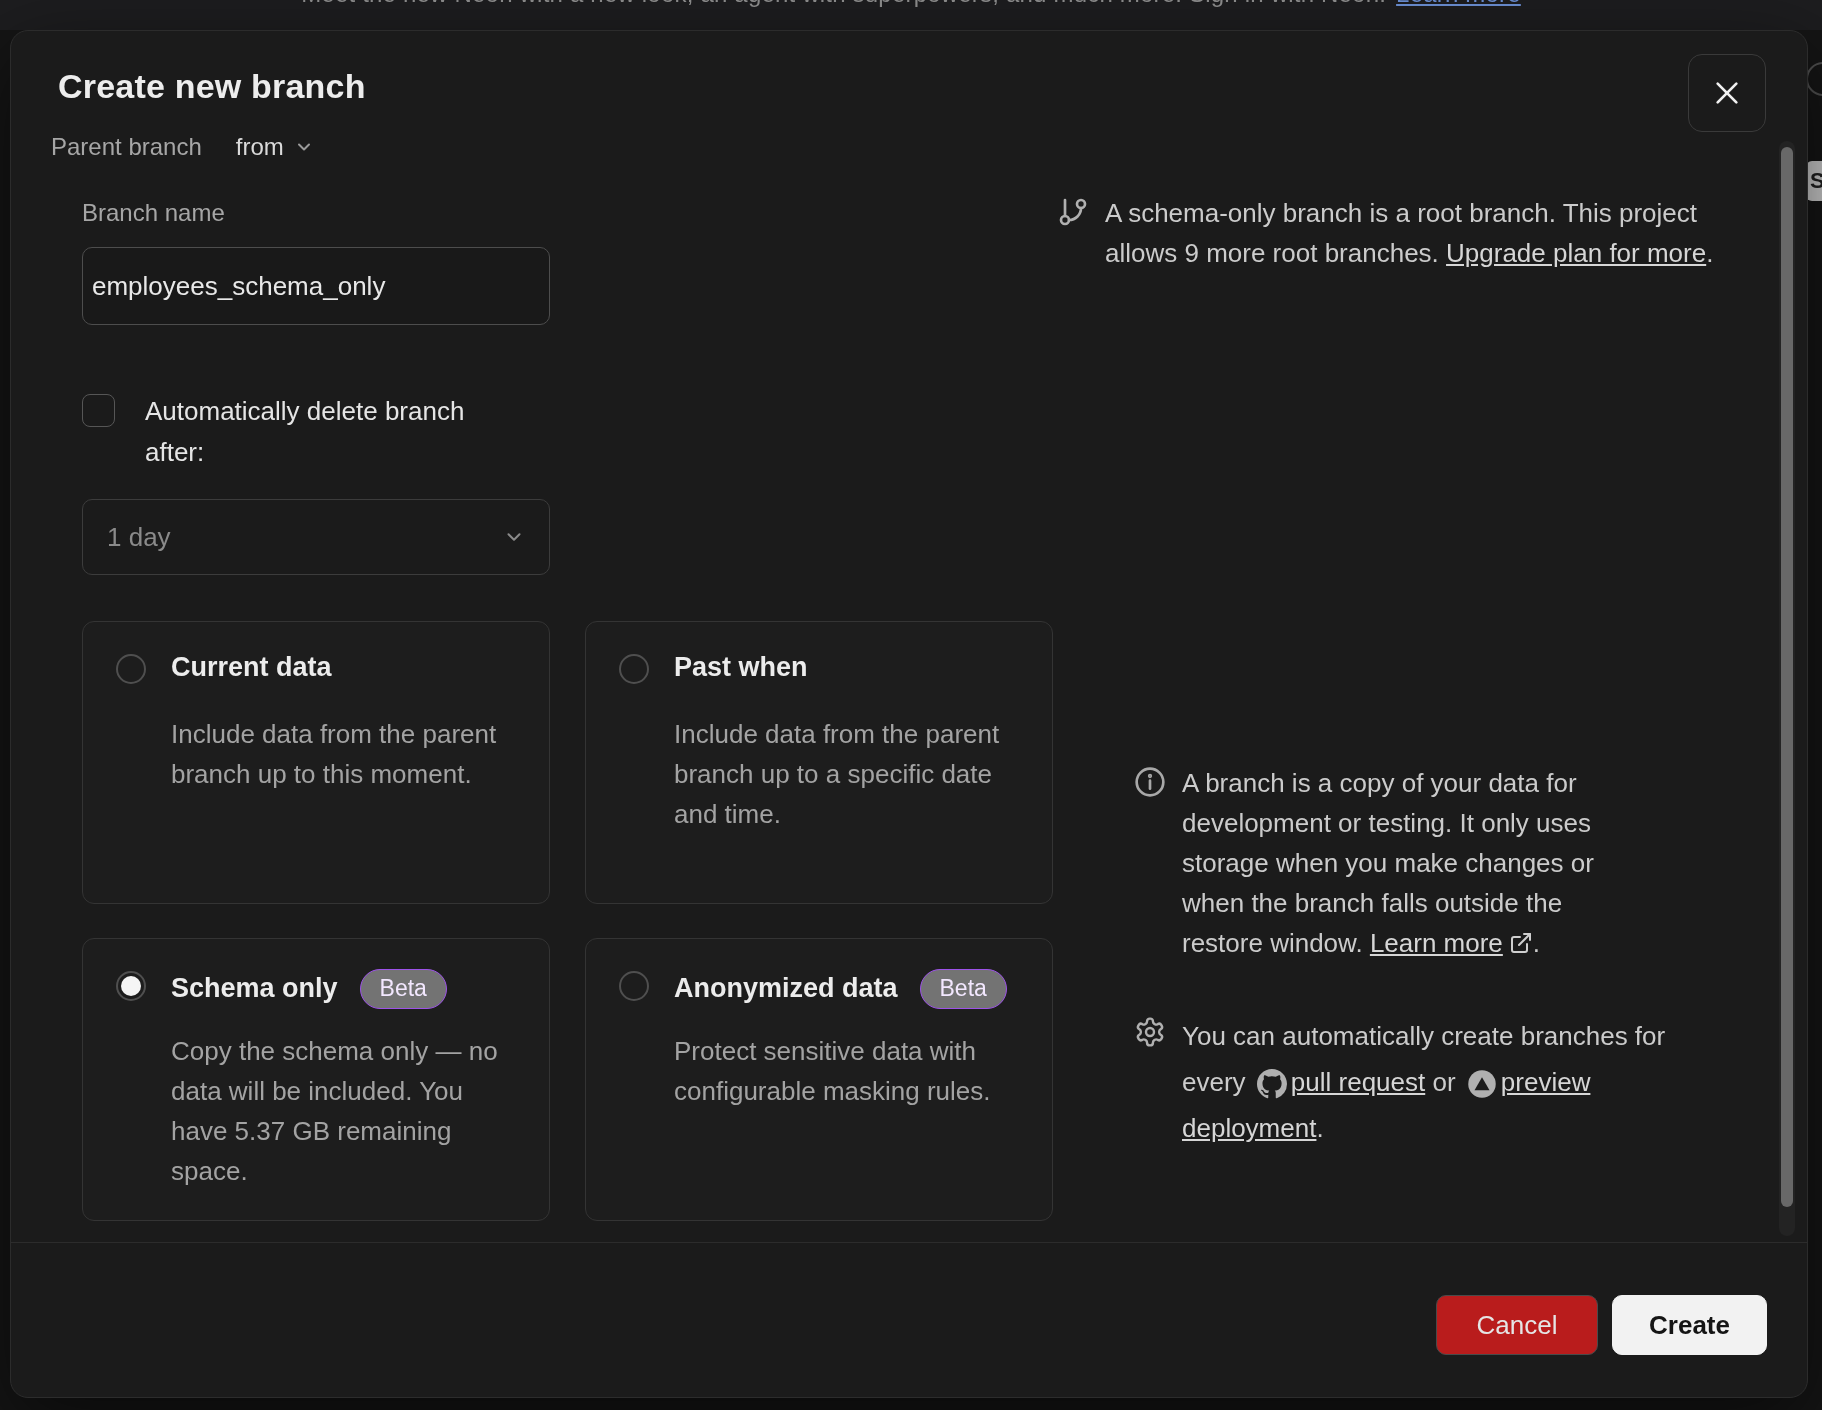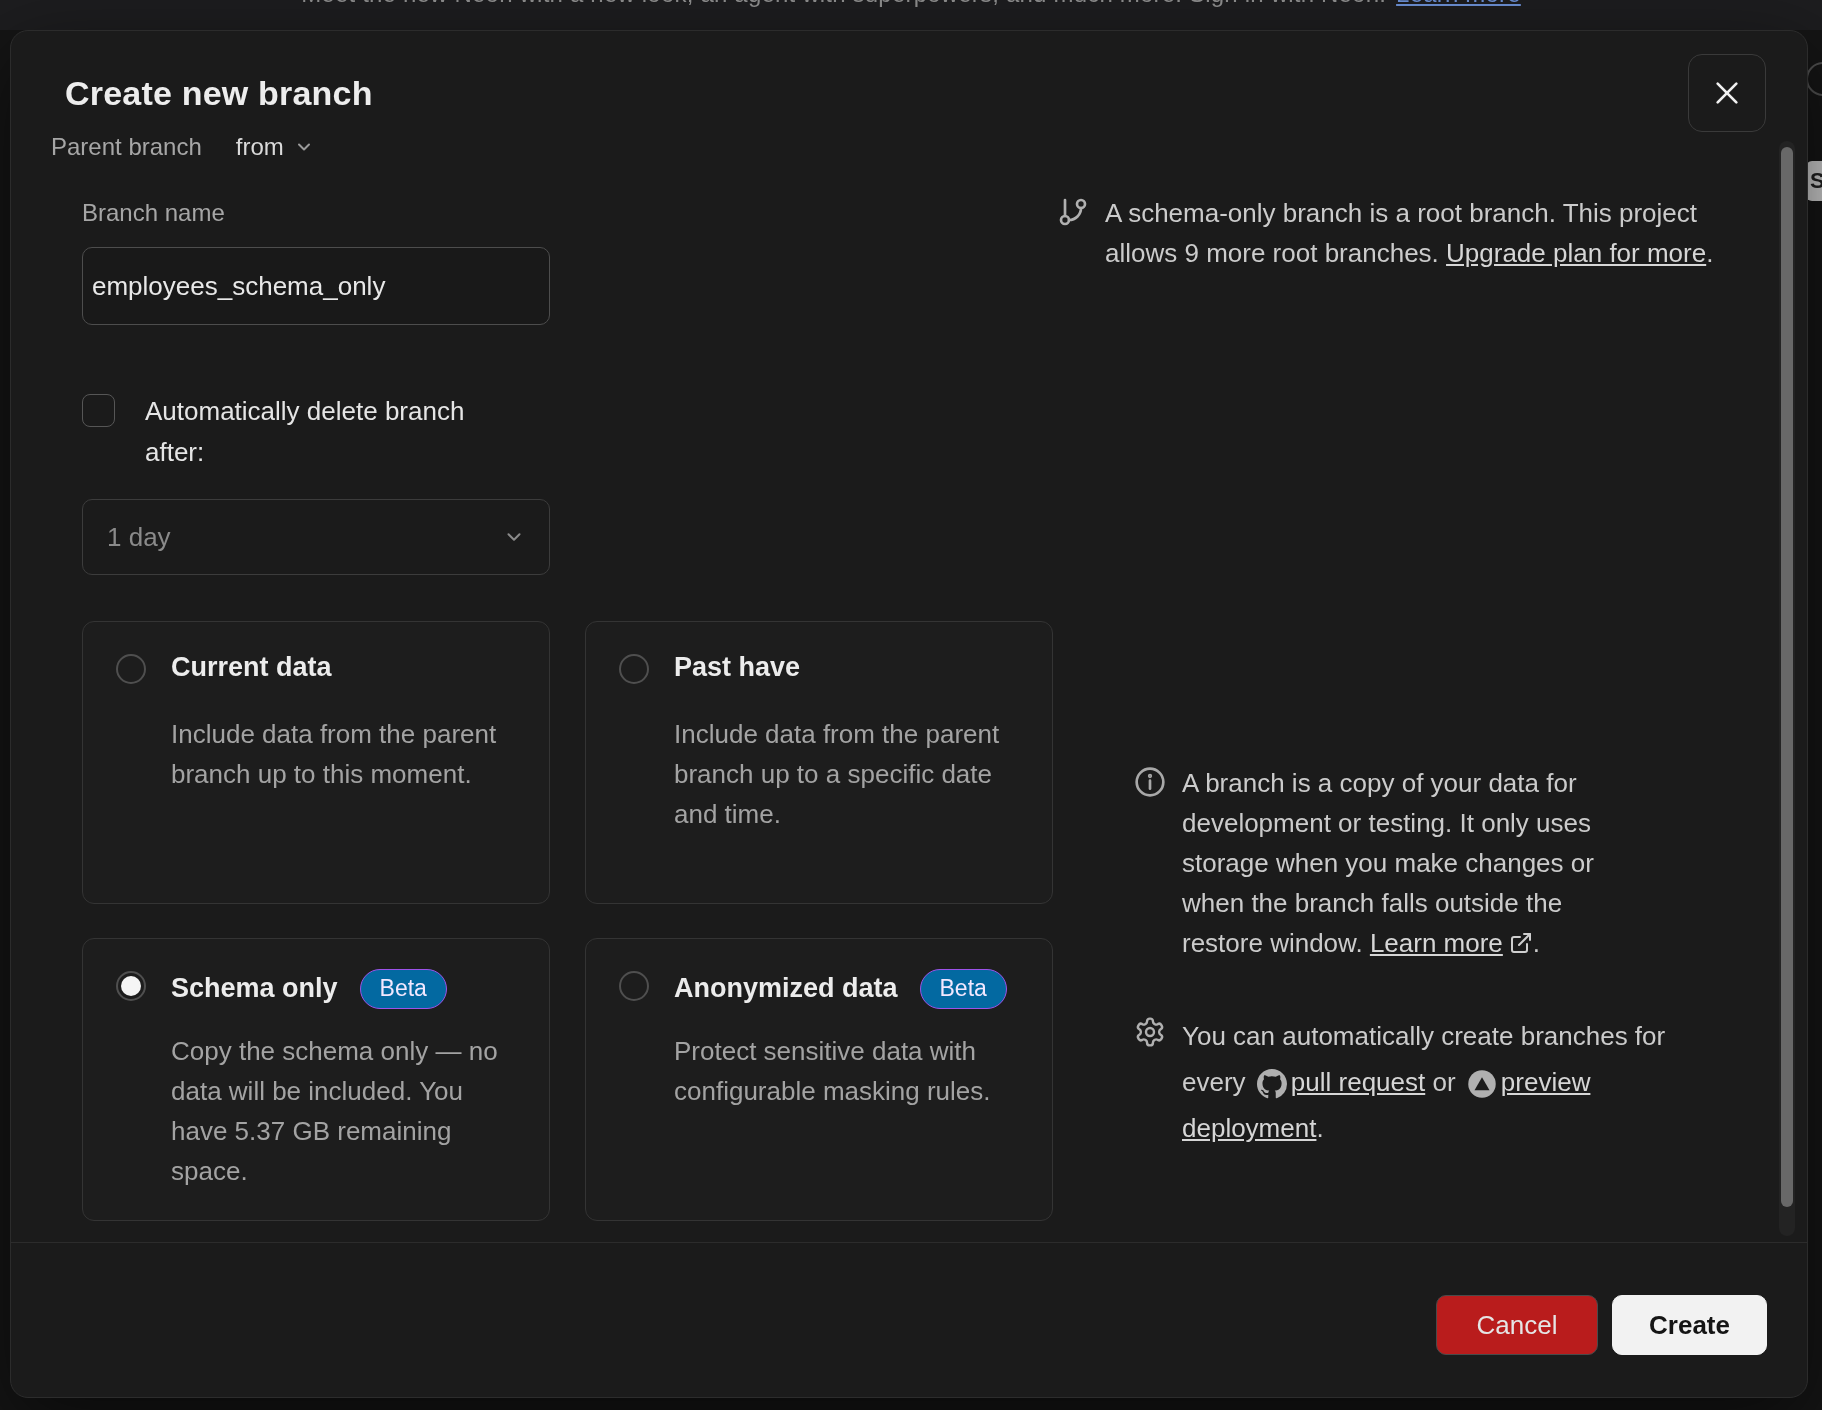--- a/index.html
+++ b/index.html
@@ -39,21 +39,21 @@
     box-shadow:0 24px 80px rgba(0,0,0,.55);
   }
 
   .close-btn{
     position:absolute;left:1677px;top:23px;width:78px;height:78px;
     background:transparent;border:1px solid #3a3a3a;border-radius:14px;
     display:flex;align-items:center;justify-content:center;cursor:pointer;
   }
 
   .modal-title{
-    position:absolute;left:39px;top:28px;margin:15px;
+    position:absolute;left:39px;top:28px;margin:8px;
     font-size:34px;font-weight:600;color:#ededed;letter-spacing:.2px;
   }
   .parent-row{
     position:absolute;left:40px;top:102px;display:flex;align-items:center;gap:34px;
     font-size:24px;
   }
   .parent-label{color:#a6a6a6;}
   .parent-value{display:flex;align-items:center;gap:10px;color:#dadada;cursor:pointer;}
 
   
@@ -92,21 +92,21 @@
   }
   .card.selected .radio::after{
     content:"";position:absolute;left:3px;top:3px;width:20px;height:20px;
     border-radius:50%;background:#f5f5f5;
   }
   .card .card-head{
     position:absolute;left:88px;top:30px;display:flex;align-items:center;gap:22px;
   }
   .card .card-title{font-size:27px;font-weight:600;color:#ececec;}
   .beta-badge{
-    background:#0369a1;border:1px solid #9d52e8;border-radius:999px;
+    background:#737373;border:1px solid #9d52e8;border-radius:999px;
     color:#f3e8ff;font-size:23px;padding:5px 19px;line-height:1.2;
   }
   .card .card-desc{
     position:absolute;left:88px;top:92px;width:336px;
     font-size:26px;line-height:40px;color:#a3a3a3;
   }
   #card-0{left:71px;top:590px;}
   #card-1{left:574px;top:590px;}
   #card-2{left:71px;top:907px;}
   #card-3{left:574px;top:907px;}
@@ -201,21 +201,21 @@
     <div class="radio"></div>
     <div class="card-head">
         <span class="card-title">Current data</span>
       </div>
     <div class="card-desc">Include data from the parent branch up to this moment.</div>
   </div>
 
   <div class="card" id="card-1">
     <div class="radio"></div>
     <div class="card-head">
-        <span class="card-title">Past have</span>
+        <span class="card-title">Past when</span>
       </div>
     <div class="card-desc">Include data from the parent branch up to a specific date and time.</div>
   </div>
 
   <div class="card selected" id="card-2">
     <div class="radio"></div>
     <div class="card-head">
       <span class="card-title">Schema only</span>
       <span class="beta-badge">Beta</span>
     </div>

